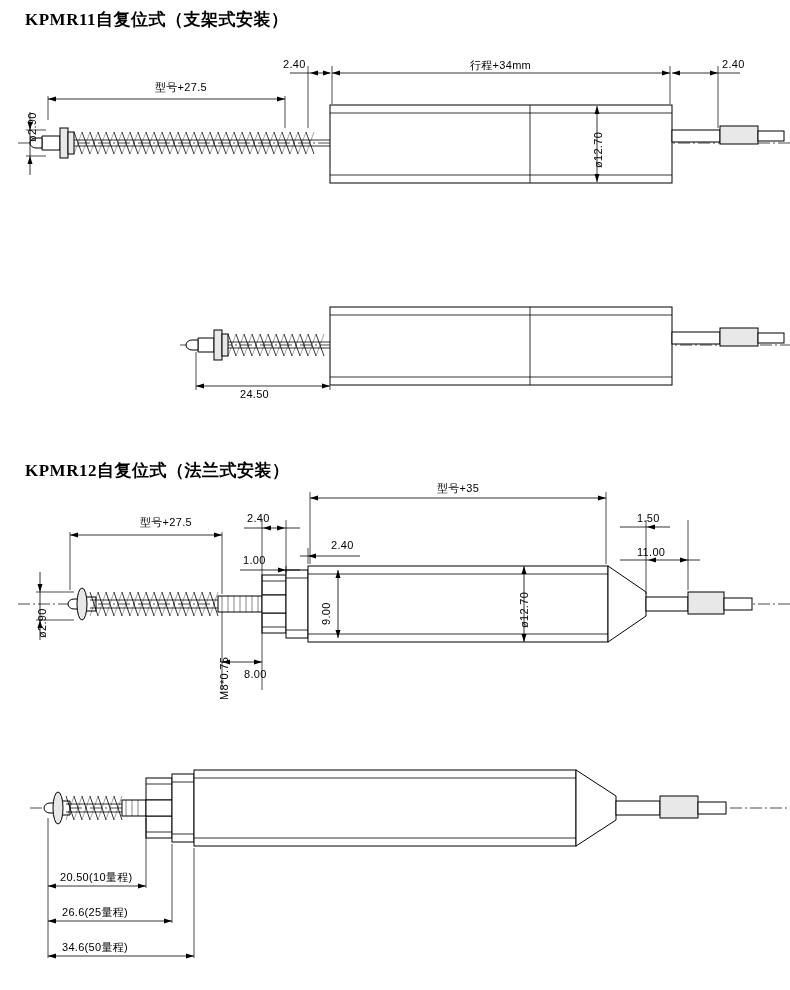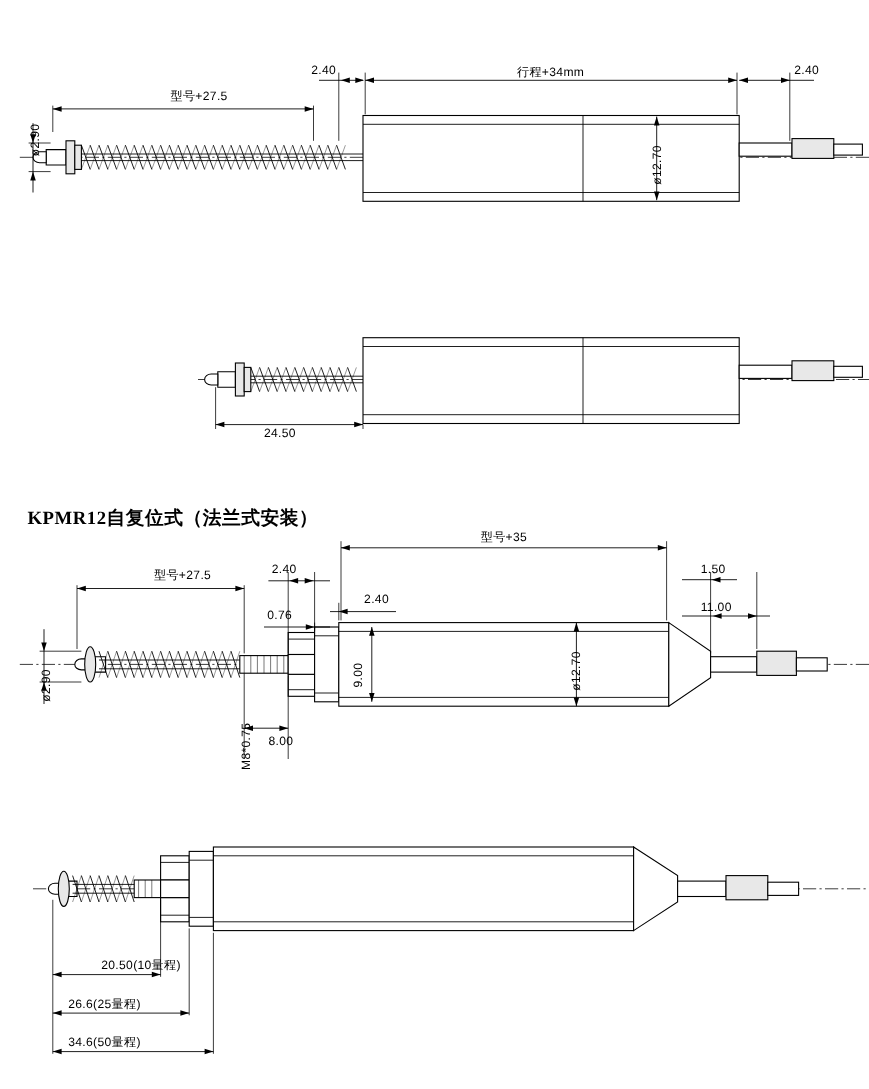--- a/index.html
+++ b/index.html
@@ -50,20 +50,21 @@
   .vert {
     transform-origin: left top;
     transform: rotate(-90deg);
   }
 </style>
 </head>
 <body>
 
 <div id="page">
 
+  <div class="sec-title" style="left:25px; top:8px;">KPMR11自复位式（支架式安装）</div>
 
   <div class="sec-title" style="left:25px; top:423px;margin-top:36px;">KPMR12自复位式（法兰式安装）</div>
 
   <svg viewBox="0 0 790 990">
 
     <g>
 
       <line class="ctr" x1="18" y1="143" x2="790" y2="143"></line>
 
       <path class="fillw" d="M42 136 L60 136 L60 150 L42 150 Z"></path>
@@ -324,33 +325,33 @@
   <div class="dimtxt" style="left:140px; top:515px;">型号+27.5</div>
 
   <div class="dimtxt vert" style="left:36px; top:638px;">ø2.90</div>
 
   <div class="dimtxt" style="left:247px; top:512px;">2.40</div>
 
   <div class="dimtxt" style="left:437px; top:481px;">型号+35</div>
 
   <div class="dimtxt" style="left:331px; top:539px;">2.40</div>
 
-  <div class="dimtxt" style="left:243px; top:554px;">0.76</div>
+  <div class="dimtxt" style="left:243px; top:554px;">1.00</div>
 
   <div class="dimtxt" style="left:637px; top:512px;">1.50</div>
 
   <div class="dimtxt" style="left:637px; top:546px;">11.00</div>
 
   <div class="dimtxt vert" style="left:320px; top:625px;">9.00</div>
 
   <div class="dimtxt vert" style="left:518px; top:628px;">ø12.70</div>
 
   <div class="dimtxt vert" style="left:218px; top:700px;">M8*0.75</div>
 
   <div class="dimtxt" style="left:244px; top:668px;">8.00</div>
 
-  <div class="dimtxt" style="left:60px; top:870px;margin-left:32px;">20.50(10量程)</div>
+  <div class="dimtxt" style="left:60px; top:870px;">20.50(10量程)</div>
 
   <div class="dimtxt" style="left:62px; top:905px;">26.6(25量程)</div>
 
   <div class="dimtxt" style="left:62px; top:940px;">34.6(50量程)</div>
 
 </div>
 
 </body></html>

